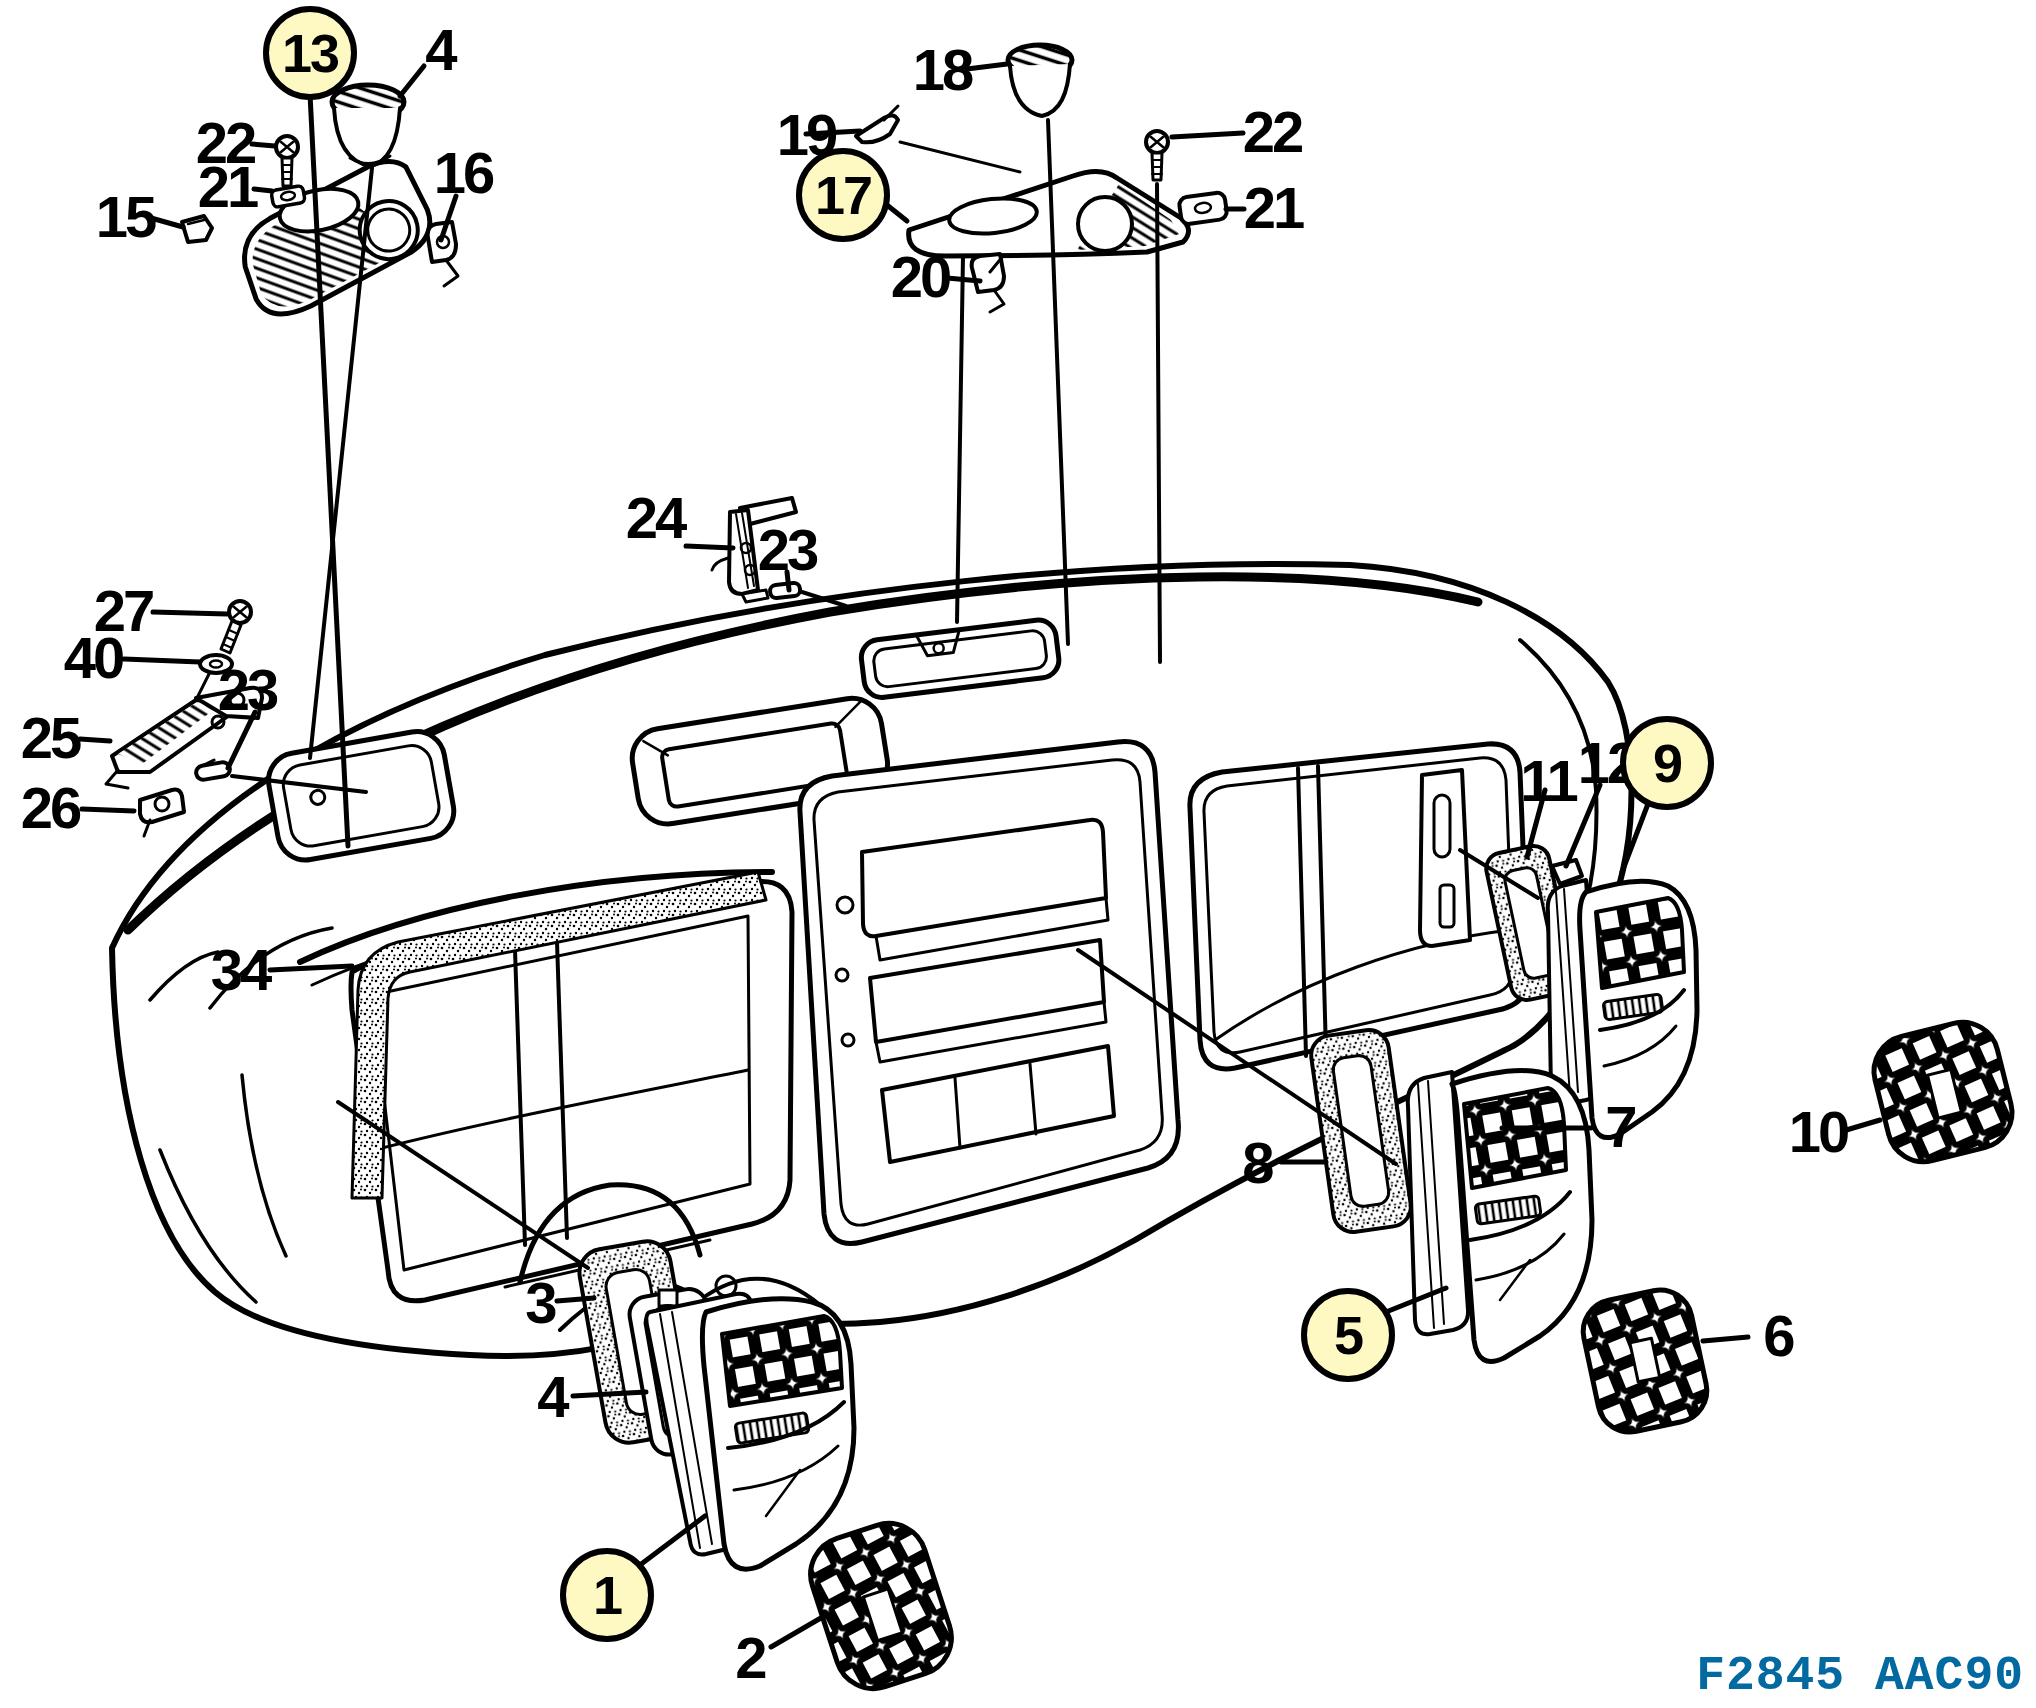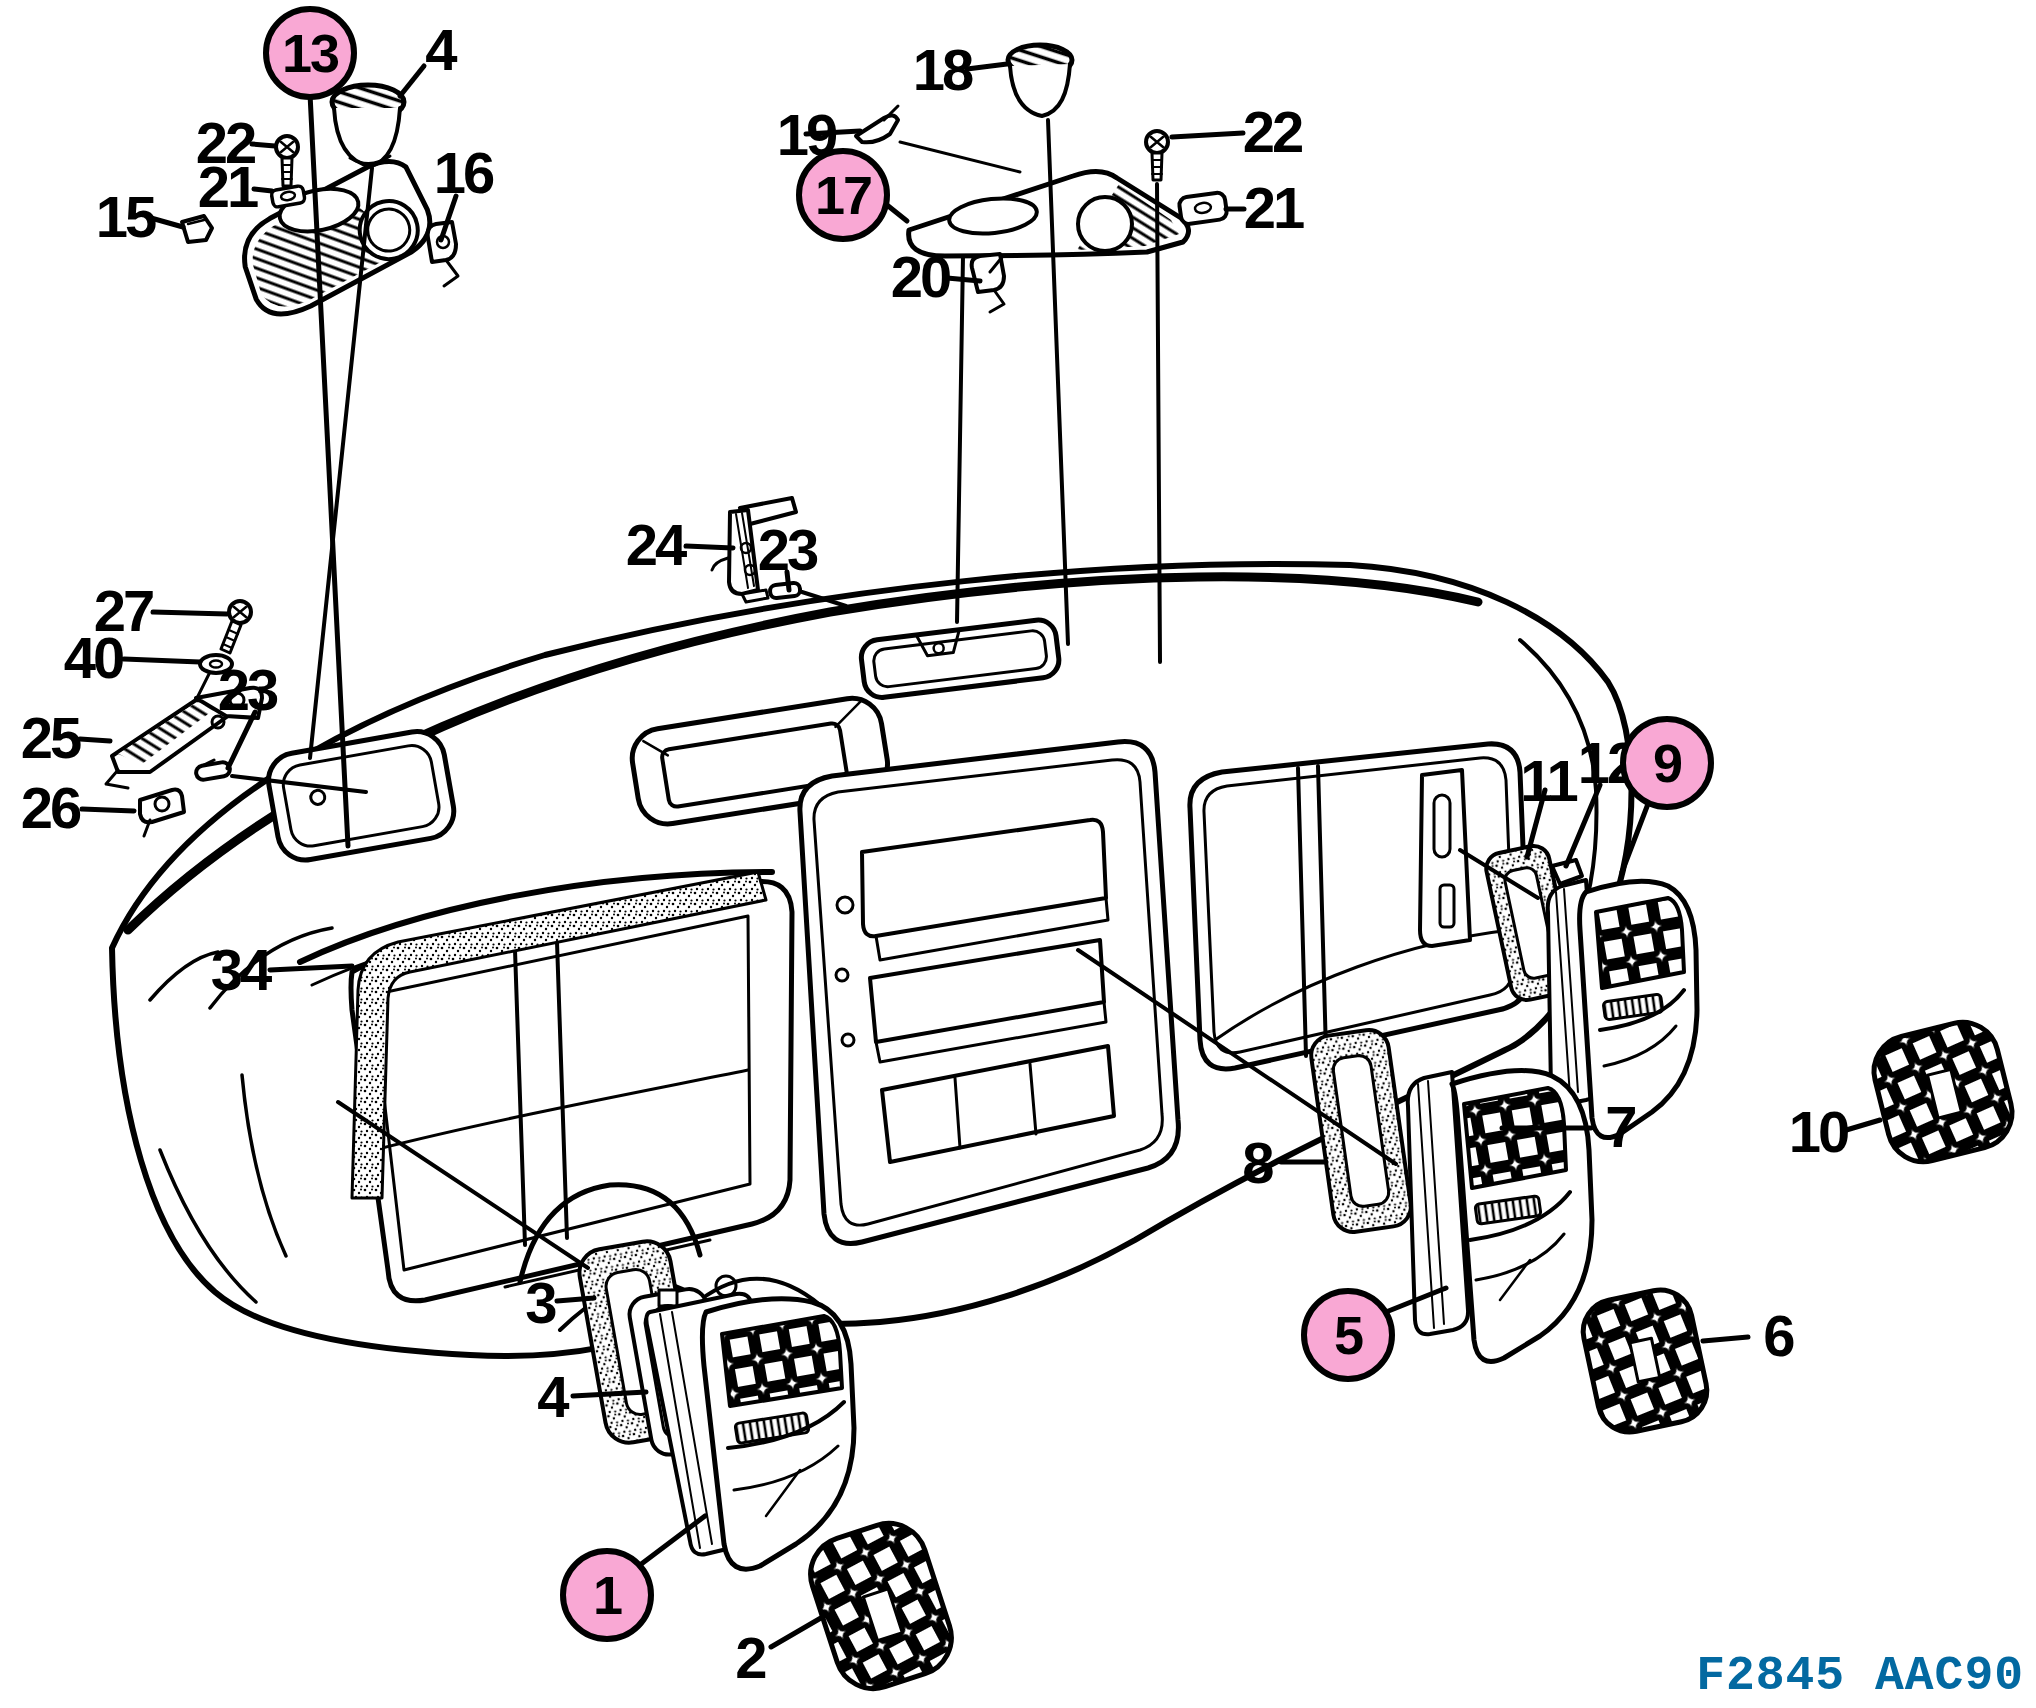--- a/index.html
+++ b/index.html
@@ -3,21 +3,21 @@
 <meta charset="utf-8">
 <style>
   html,body{margin:0;padding:0;background:#fff;}
   #stage{position:relative;width:2036px;height:1708px;background:#fff;overflow:hidden;
          font-family:"Liberation Sans",sans-serif;}
   #artwork{position:absolute;left:0;top:0;}
   .callout{position:absolute;transform:translate(-50%,-50%);
            font:bold 58px/1 "Liberation Sans",sans-serif;letter-spacing:-3px;color:#000;
            white-space:nowrap;}
   .callout.circled{width:82px;height:82px;border:6px solid #000;border-radius:50%;
-           background:#f9a8d4;display:flex;align-items:center;justify-content:center;
+           background:#fef9c3;display:flex;align-items:center;justify-content:center;
            font-size:54px;letter-spacing:-2px;}
   #figure-code{position:absolute;right:12px;bottom:8px;
            font:bold 48px/1 "Liberation Mono",monospace;color:#0369a1;letter-spacing:1px;}
 </style>
 </head>
 <body>
 
 <div id="stage">
 
 <svg id="artwork" width="2036" height="1708" viewBox="0 0 2036 1708" fill="none" stroke="#000" stroke-linecap="round" stroke-linejoin="round">
@@ -370,21 +370,21 @@
     <div class="callout" style="left: 225px; top: 143px;">22</div>
     <div class="callout" style="left: 227px; top: 187px;">21</div>
     <div class="callout" style="left: 125px; top: 217px;">15</div>
     <div class="callout" style="left: 463px; top: 173px;">16</div>
     <div class="callout" style="left: 782px; top: 135px; margin-left: 24px;">19</div>
     <div class="callout" style="left: 942px; top: 70px;">18</div>
     <div class="callout circled" style="left: 843px; top: 195px;">17</div>
     <div class="callout" style="left: 1272px; top: 132px;">22</div>
     <div class="callout" style="left: 1273px; top: 208px;">21</div>
     <div class="callout" style="left: 920px; top: 277px;">20</div>
-    <div class="callout" style="left: 655px; top: 545px;">24</div>
+    <div class="callout" style="left: 655px; top: 518px;">24</div>
     <div class="callout" style="left: 787px; top: 550px;">23</div>
     <div class="callout" style="left: 123px; top: 611px;">27</div>
     <div class="callout" style="left: 93px; top: 658px;">40</div>
     <div class="callout" style="left: 247px; top: 690px;">23</div>
     <div class="callout" style="left: 50px; top: 738px;">25</div>
     <div class="callout" style="left: 50px; top: 808px;">26</div>
     <div class="callout" style="left: 240px; top: 970px;">34</div>
     <div class="callout" style="left: 1548px; top: 768px; margin-top: 13px;">11</div>
     <div class="callout" style="left: 1607px; top: 763px;">12</div>
     <div class="callout circled" style="left: 1667px; top: 763px;">9</div>

